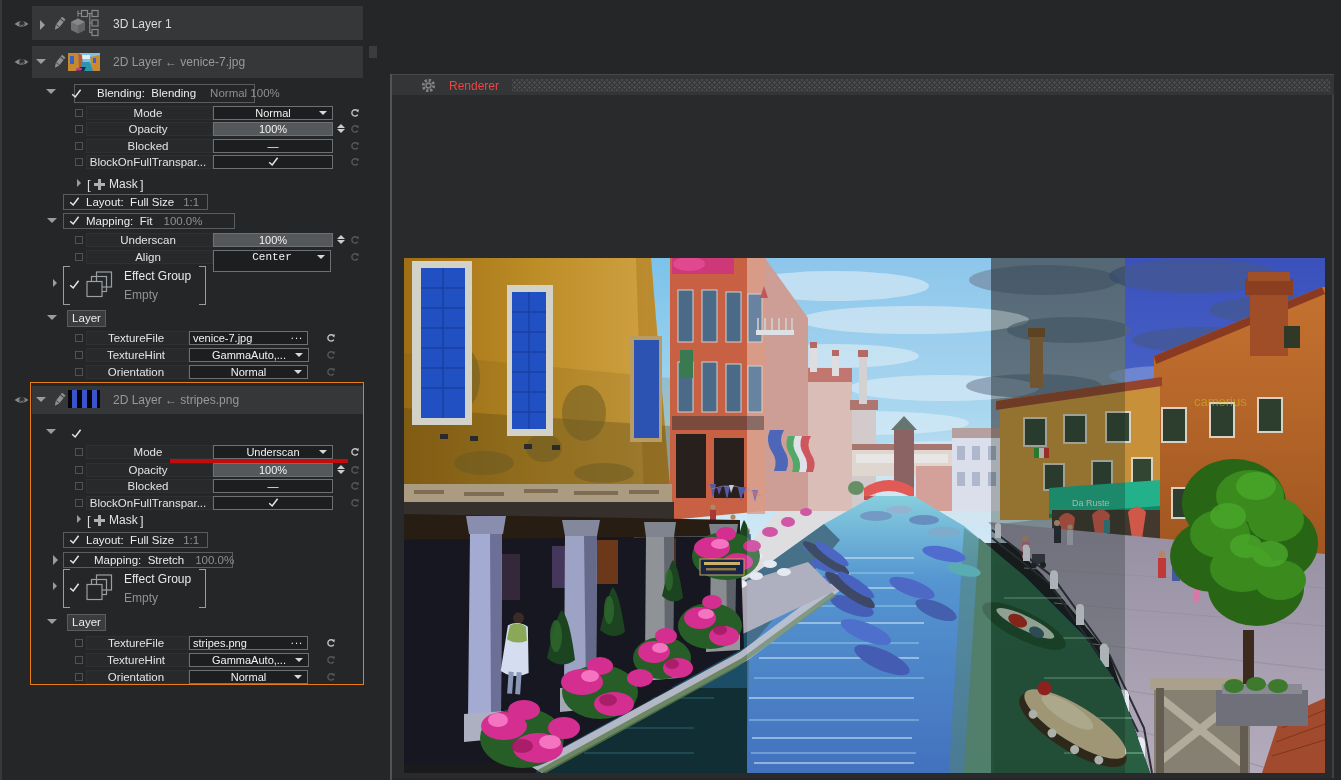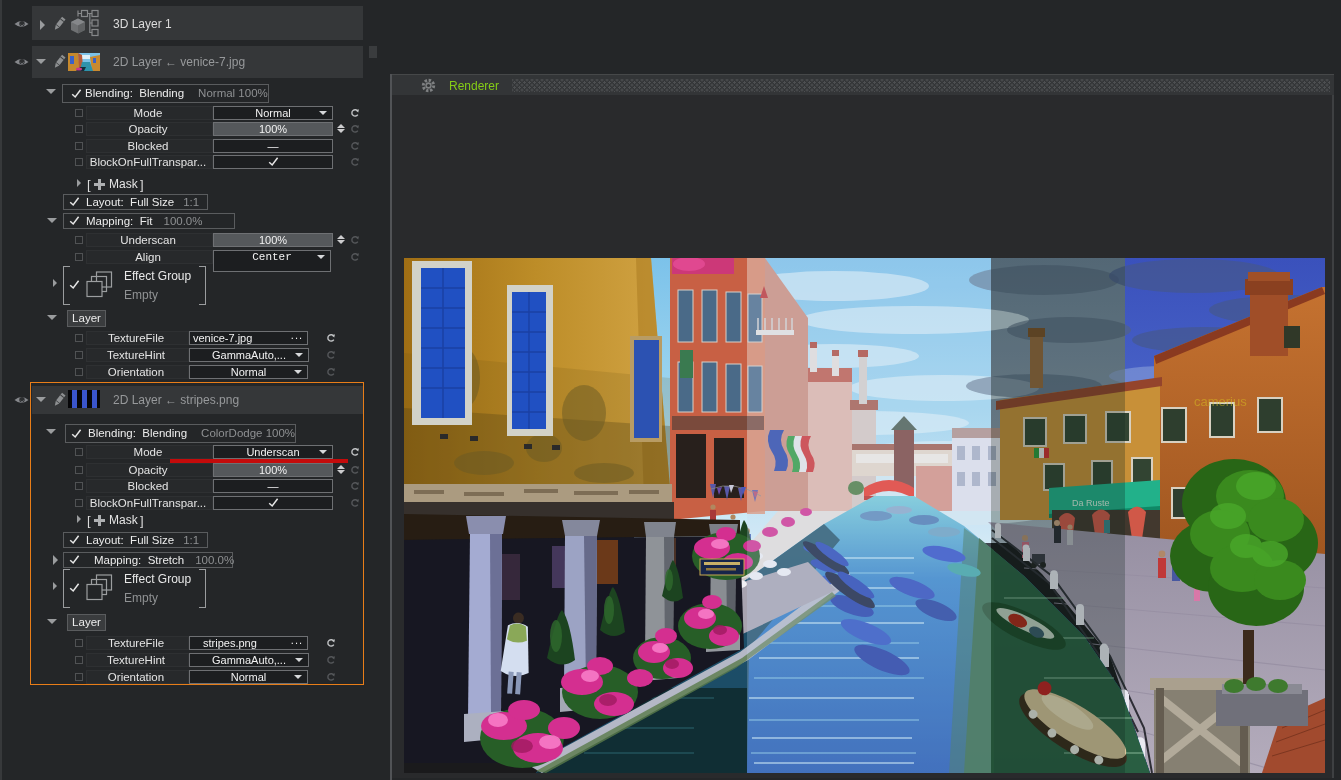--- a/index.html
+++ b/index.html
@@ -60,21 +60,21 @@
       <path d="M10 0 L14 2 L15 14 L11 14 Z" fill="#b85a38"></path>
       <path d="M22 4 L32 2 L32 18 L24 18 Z" fill="#c98a30"></path>
       <path d="M14 9 L22 9 L25 18 L12 18 Z" fill="#2e93ac"></path>
       <path d="M12 14 L18 14 L16 18 L8 18 Z" fill="#12303a"></path>
       <rect x="2" y="3" width="4" height="8" fill="#3a62c8"></rect>
       <rect x="25" y="5" width="3" height="5" fill="#3a62c8"></rect>
       <ellipse cx="11" cy="16" rx="3" ry="1.5" fill="#cc3888"></ellipse>
     </svg>
 <div class="itl" style="left:113px;top:55px">2D Layer ← venice-7.jpg</div>
 <div style="position:absolute;left:46px;top:89px;width:0;height:0;border-top:5px solid #9a9c9e;border-left:5px solid transparent;border-right:5px solid transparent"></div>
-<div class="hd" style="left:62px;top:84px;width:207px;height:19px;line-height:17px"><span style="position:relative;top:0px;left:6px"></span><span style="margin-left:22px">Blending:&nbsp; Blending</span><span class="gt" style="margin-left:14px">Normal 100%</span></div>
+<div class="hd" style="left:74px;top:84px;width:181px;height:19px;line-height:17px"><span style="position:relative;top:0px;left:6px"></span><span style="margin-left:22px">Blending:&nbsp; Blending</span><span class="gt" style="margin-left:14px">Normal 100%</span></div>
 <svg style="position:absolute;left:71px;top:89px" width="11" height="10" viewBox="0 0 11 10">
       <path d="M1.2 5.2 L4.2 8 L9.6 0.8" stroke="#e6e6e6" stroke-width="1.5" fill="none"></path>
     </svg>
 <div class="lbx" style="left:86px;top:106px;width:127px"></div>
 <div class="cb" style="left:75px;top:109px"></div>
 <div class="lb" style="left:86px;top:106px;width:124px">Mode</div>
 <div class="f" style="left:213px;top:106px;width:120px;height:14px;">Normal</div>
     <div style="position:absolute;left:319px;top:111px;width:0;height:0;border-top:4px solid #d6d8da;border-left:4px solid transparent;border-right:4px solid transparent"></div>
 <svg style="position:absolute;left:350px;top:108px" width="10" height="10" viewBox="0 0 10 10">
       <path d="M7.8 6.6 A3.2 3.2 0 1 1 7.8 3.2" stroke="#c0c2c4" stroke-width="1.4" fill="none"></path>
@@ -200,21 +200,20 @@
       </g>
     </svg>
 <svg style="position:absolute;left:68px;top:390px" width="32" height="18" viewBox="0 0 32 18">
       <rect width="32" height="18" fill="#060608"></rect>
       <rect x="4" y="0" width="5" height="18" fill="#3a55cc"></rect>
       <rect x="14" y="0" width="5" height="18" fill="#3a55cc"></rect>
       <rect x="24" y="0" width="5" height="18" fill="#3a55cc"></rect>
     </svg>
 <div class="itl" style="left:113px;top:393px">2D Layer ← stripes.png</div>
 <div style="position:absolute;left:46px;top:429px;width:0;height:0;border-top:5px solid #9a9c9e;border-left:5px solid transparent;border-right:5px solid transparent"></div>
-<div class="hd" style="left:65px;top:424px;width:231px;height:19px;line-height:17px"><span style="position:relative;top:0px;left:6px"></span><span style="margin-left:22px">Blending:&nbsp; Blending</span><span class="gt" style="margin-left:14px">ColorDodge 100%</span></div>
 <svg style="position:absolute;left:71px;top:429px" width="11" height="10" viewBox="0 0 11 10">
       <path d="M1.2 5.2 L4.2 8 L9.6 0.8" stroke="#e6e6e6" stroke-width="1.5" fill="none"></path>
     </svg>
 <div class="lbx" style="left:86px;top:445px;width:127px"></div>
 <div class="cb" style="left:75px;top:448px"></div>
 <div class="lb" style="left:86px;top:445px;width:124px">Mode</div>
 <div class="f" style="left:213px;top:445px;width:120px;height:14px;">Underscan</div>
     <div style="position:absolute;left:319px;top:450px;width:0;height:0;border-top:4px solid #d6d8da;border-left:4px solid transparent;border-right:4px solid transparent"></div>
 <svg style="position:absolute;left:350px;top:447px" width="10" height="10" viewBox="0 0 10 10">
       <path d="M7.8 6.6 A3.2 3.2 0 1 1 7.8 3.2" stroke="#c0c2c4" stroke-width="1.4" fill="none"></path>
@@ -276,21 +275,21 @@
       <rect x="5.5" y="5.5" width="15" height="15" fill="none" stroke="#9c9ea0" stroke-width="1.2"></rect>
       <rect x="1" y="10.5" width="15" height="15" fill="#232527" stroke="#9c9ea0" stroke-width="1.2"></rect>
     </svg>
 <div style="position:absolute;left:124px;top:572px;font-size:12px;color:#e8e8e8">Effect Group</div>
 <div style="position:absolute;left:124px;top:591px;font-size:12px;color:#909294">Empty</div>
 <div style="position:absolute;left:47px;top:619px;width:0;height:0;border-top:5px solid #9a9c9e;border-left:5px solid transparent;border-right:5px solid transparent"></div>
 <div class="hd" style="left:67px;top:614px;width:39px;height:17px;line-height:15px;text-align:center;background:#3a3c3e">Layer</div>
 <div class="lbx" style="left:86px;top:636px;width:103px"></div>
 <div class="cb" style="left:75px;top:639px"></div>
 <div class="lb" style="left:86px;top:636px;width:100px">TextureFile</div>
-<div class="f" style="left:189px;top:636px;width:119px;height:14px;text-align:left;padding-left:13px">stripes.png<span style="position:absolute;right:4px;top:-3px;letter-spacing:1px">...</span></div>
+<div class="f" style="left:189px;top:636px;width:119px;height:14px;text-align:left;padding-left:3px">stripes.png<span style="position:absolute;right:4px;top:-3px;letter-spacing:1px">...</span></div>
 <svg style="position:absolute;left:326px;top:638px" width="10" height="10" viewBox="0 0 10 10">
       <path d="M7.8 6.6 A3.2 3.2 0 1 1 7.8 3.2" stroke="#c0c2c4" stroke-width="1.4" fill="none"></path>
       <path d="M8.9 1.2 L8.3 4.4 L5.6 2.6 Z" fill="#c0c2c4"></path>
     </svg>
 <div class="lbx" style="left:86px;top:653px;width:103px"></div>
 <div class="cb" style="left:75px;top:656px"></div>
 <div class="lb" style="left:86px;top:653px;width:100px">TextureHint</div>
 <div class="f" style="left:189px;top:653px;width:120px;height:14px;">GammaAuto,...</div>
     <div style="position:absolute;left:295px;top:658px;width:0;height:0;border-top:4px solid #d6d8da;border-left:4px solid transparent;border-right:4px solid transparent"></div>
 <svg style="position:absolute;left:326px;top:655px" width="10" height="10" viewBox="0 0 10 10">
@@ -309,21 +308,21 @@
 <div style="position:absolute;left:170px;top:459px;width:178px;height:3.5px;background:#c40b0b"></div>
 <div style="position:absolute;left:30px;top:382px;width:334px;height:303px;box-sizing:border-box;border:1px solid #e87d18"></div>
 <div style="position:absolute;left:369px;top:46px;width:8px;height:12px;background:#3a3c3e"></div>
 <div style="position:absolute;left:390px;top:74px;width:2px;height:706px;background:#515356"></div>
 <div style="position:absolute;left:392px;top:74px;width:942px;height:21px;background:#333537;border-top:1px solid #464849;box-sizing:border-box"></div>
 <svg style="position:absolute;left:421px;top:78px" width="15" height="15" viewBox="0 0 15 15">
       <circle cx="7.5" cy="7.5" r="5.2" fill="none" stroke="#7e8082" stroke-width="3" stroke-dasharray="2.4 1.6"></circle>
       <circle cx="7.5" cy="7.5" r="3.2" fill="#7e8082"></circle>
       <circle cx="7.5" cy="7.5" r="1.6" fill="#333537"></circle>
     </svg>
-<div style="position:absolute;left:449px;top:79px;font-size:12px;color:#84cc16">Renderer</div>
+<div style="position:absolute;left:449px;top:79px;font-size:12px;color:#ef4444">Renderer</div>
 <div style="position:absolute;left:512px;top:79px;width:818px;height:13px;background-image:radial-gradient(#4d4f51 1px, transparent 1.3px),radial-gradient(#4d4f51 1px, transparent 1.3px);background-size:5px 5px;background-position:0 1px,2.5px 3.5px"></div>
 <div style="position:absolute;left:392px;top:95px;width:941px;height:683px;background:#292a2c"></div>
 <div style="position:absolute;left:1332px;top:95px;width:2px;height:683px;background:#3e4042"></div>
 
 <svg style="position:absolute;left:404px;top:258px" width="921" height="515" viewBox="0 0 921 515">
  <defs>
   <linearGradient id="skyA" x1="0" y1="0" x2="0" y2="1">
    <stop offset="0" stop-color="#7cc2ea"></stop>
           <stop offset="0.55" stop-color="#a2d8f0"></stop>
           <stop offset="1" stop-color="#d7eff8"></stop>

